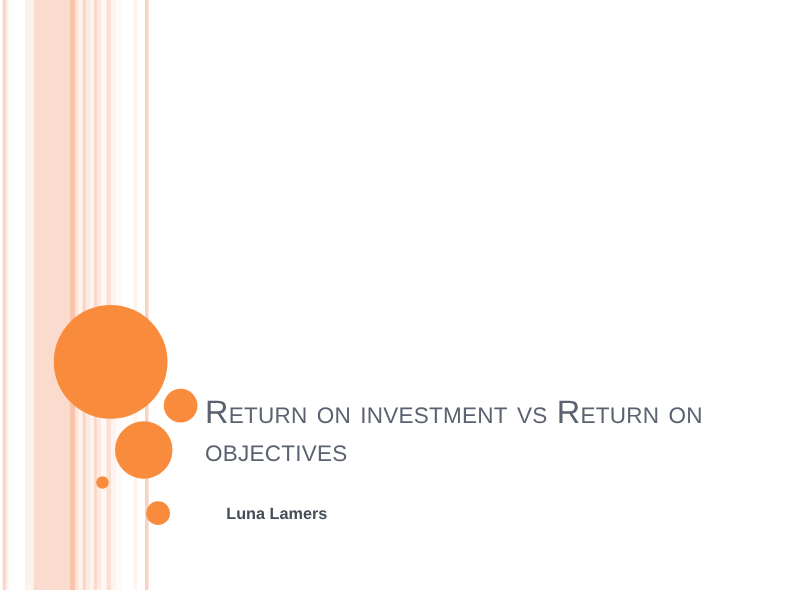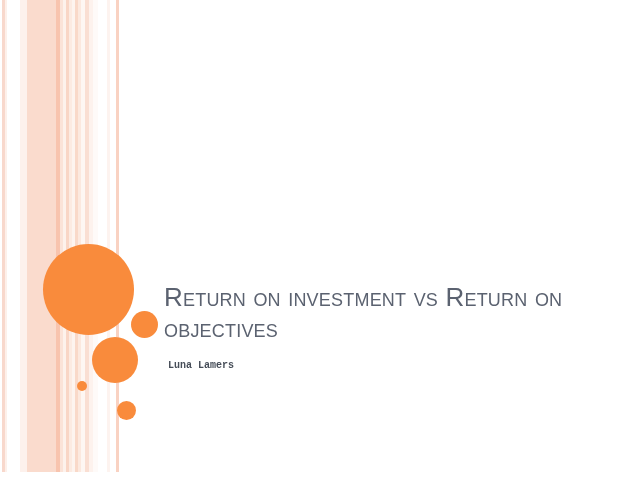--- a/index.html
+++ b/index.html
@@ -58,26 +58,26 @@
     font-size: 26px;
     line-height: 31px;
     font-variant: small-caps;
     font-weight: normal;
     letter-spacing: 0.2px;
     color: #5b6270;
     margin: 0;
     padding: 0;
   }
   #subtitle {
-    font-family: Liberation Mono, monospace;
-    font-size: 10px;
+    font-family: Liberation Sans, sans-serif;
+    font-size: 13px;
     line-height: 18px;
     font-weight: bold;
     color: #464d58;
-    margin: 4px;
+    margin: 17px;
     padding-top: 9px;
   }
 </style>
 </head>
 <body>
 
 <div id="slide" style="background: rgb(255, 255, 255);">
 
   <div id="stripes">
       <div class="stripe" style="left: 2px; width: 3px; background: rgb(248, 216, 204);"></div>
@@ -106,17 +106,17 @@
 
   <div id="circles">
       <div class="dot" style="left: 42.5px; top: 243.5px; width: 91px; height: 91px; background: rgb(249, 139, 60);"></div>
       <div class="dot" style="left: 92px; top: 337px; width: 46px; height: 46px; background: rgb(249, 139, 60);"></div>
       <div class="dot" style="left: 131px; top: 310.5px; width: 27px; height: 27px; background: rgb(249, 139, 60);"></div>
       <div class="dot" style="left: 117px; top: 400.5px; width: 19px; height: 19px; background: rgb(249, 139, 60);"></div>
       <div class="dot" style="left: 77px; top: 381px; width: 10px; height: 10px; background: rgb(249, 139, 60);"></div>
     </div>
 
   <div id="textblock">
-    <h1 id="title" style="color: rgb(91, 98, 112);">Return on investment vs Return on objectives</h1>
+    <h1 id="title" style="color: rgb(91, 98, 112); margin-top: 32px;">Return on investment vs Return on objectives</h1>
     <p id="subtitle" style="color: rgb(70, 77, 88);">Luna Lamers</p>
   </div>
 
 </div>
 
 </body></html>

